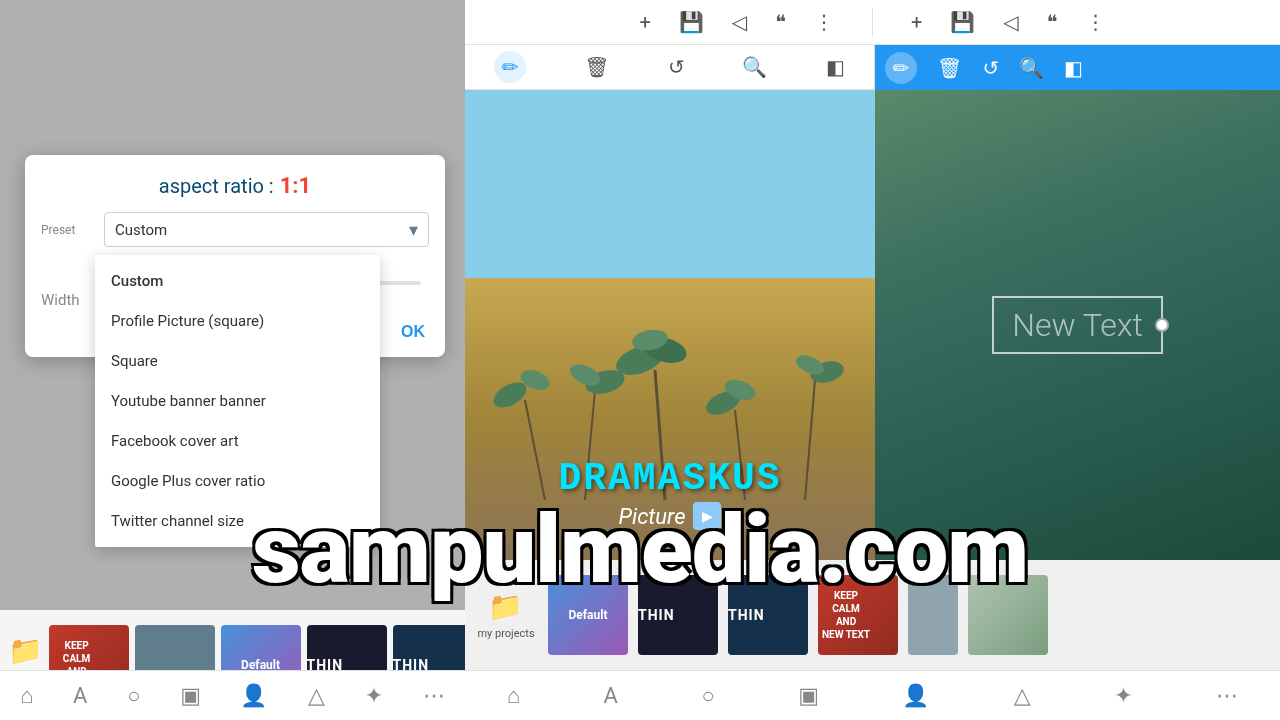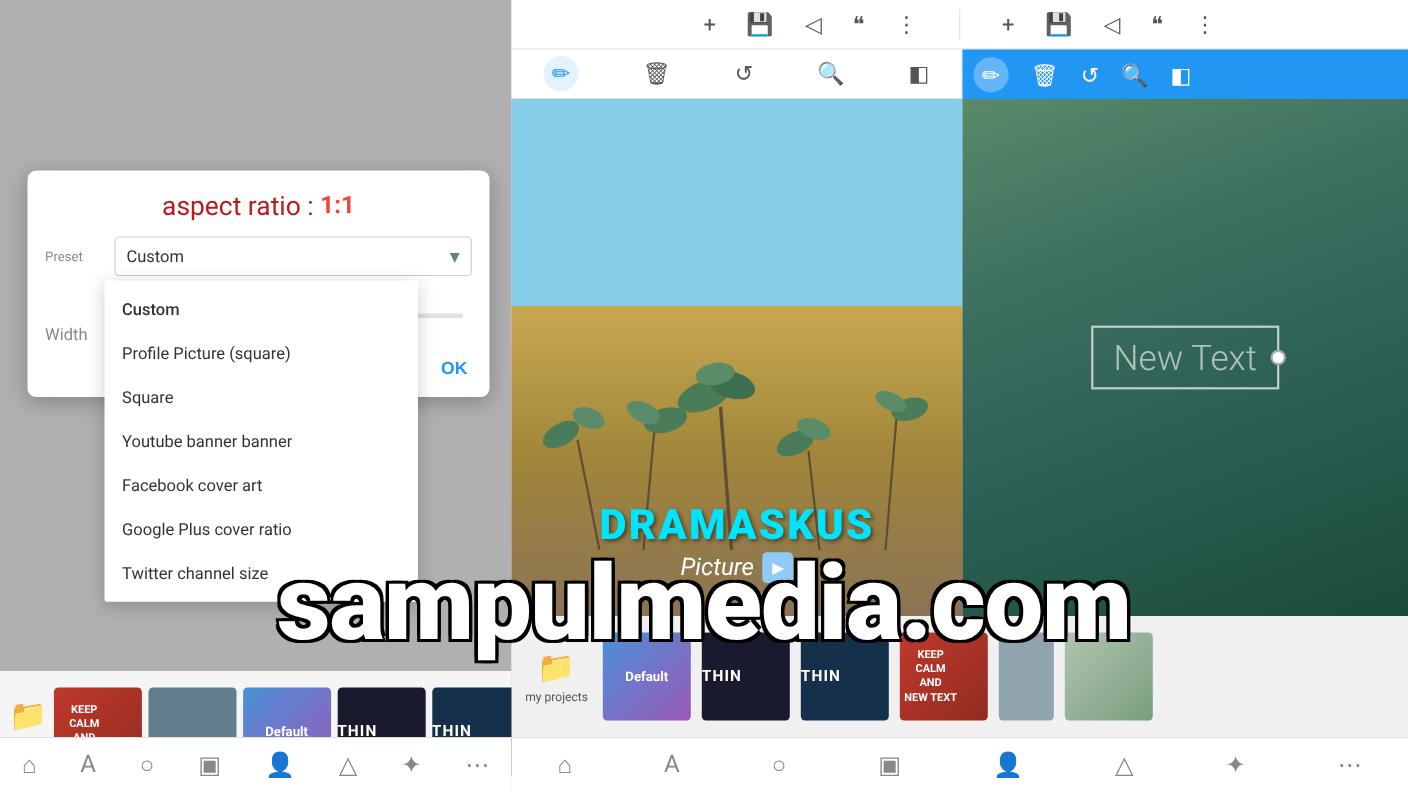--- a/index.html
+++ b/index.html
@@ -37,22 +37,22 @@
       box-shadow: 0 4px 20px rgba(0,0,0,0.25);
     }
 
     .aspect-title-row {
       display: flex;
       justify-content: center;
       align-items: center;
       margin-bottom: 14px;
     }
     .aspect-title-text {
-      font-size: 24px;
-      color: #b91c1c;
+      font-size: 20px;
+      color: #0c4a6e;
       margin-right: 6px;
     }
     .aspect-ratio-value {
       font-size: 22px;
       color: #f44336;
       font-weight: bold;
     }
 
     .preset-row {
       display: flex;
@@ -298,20 +298,21 @@
       display: flex;
       flex-direction: column;
       align-items: center;
     }
     .dramaskus-text {
       font-size: 38px;
       font-weight: 900;
       color: #00e5ff;
       text-shadow: 2px 2px 4px rgba(0,0,0,0.5);
       letter-spacing: 2px;
+      font-family: Liberation Mono, monospace;
     }
     .channel-row {
       display: flex;
       align-items: center;
       gap: 8px;
       margin-top: 2px;
     }
     .channel-text {
       font-size: 22px;
       color: #fff;

